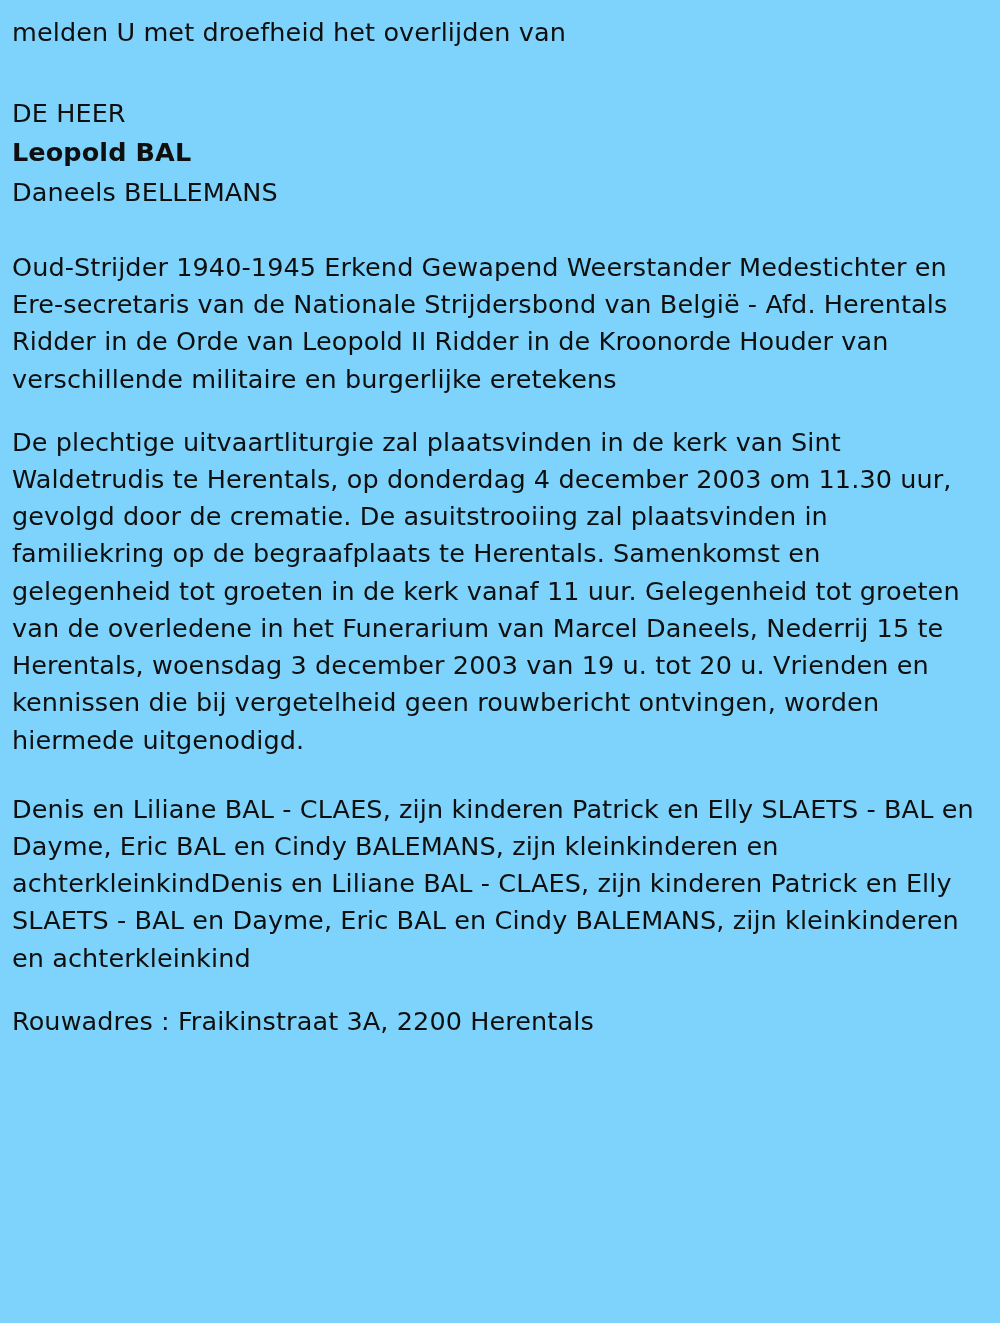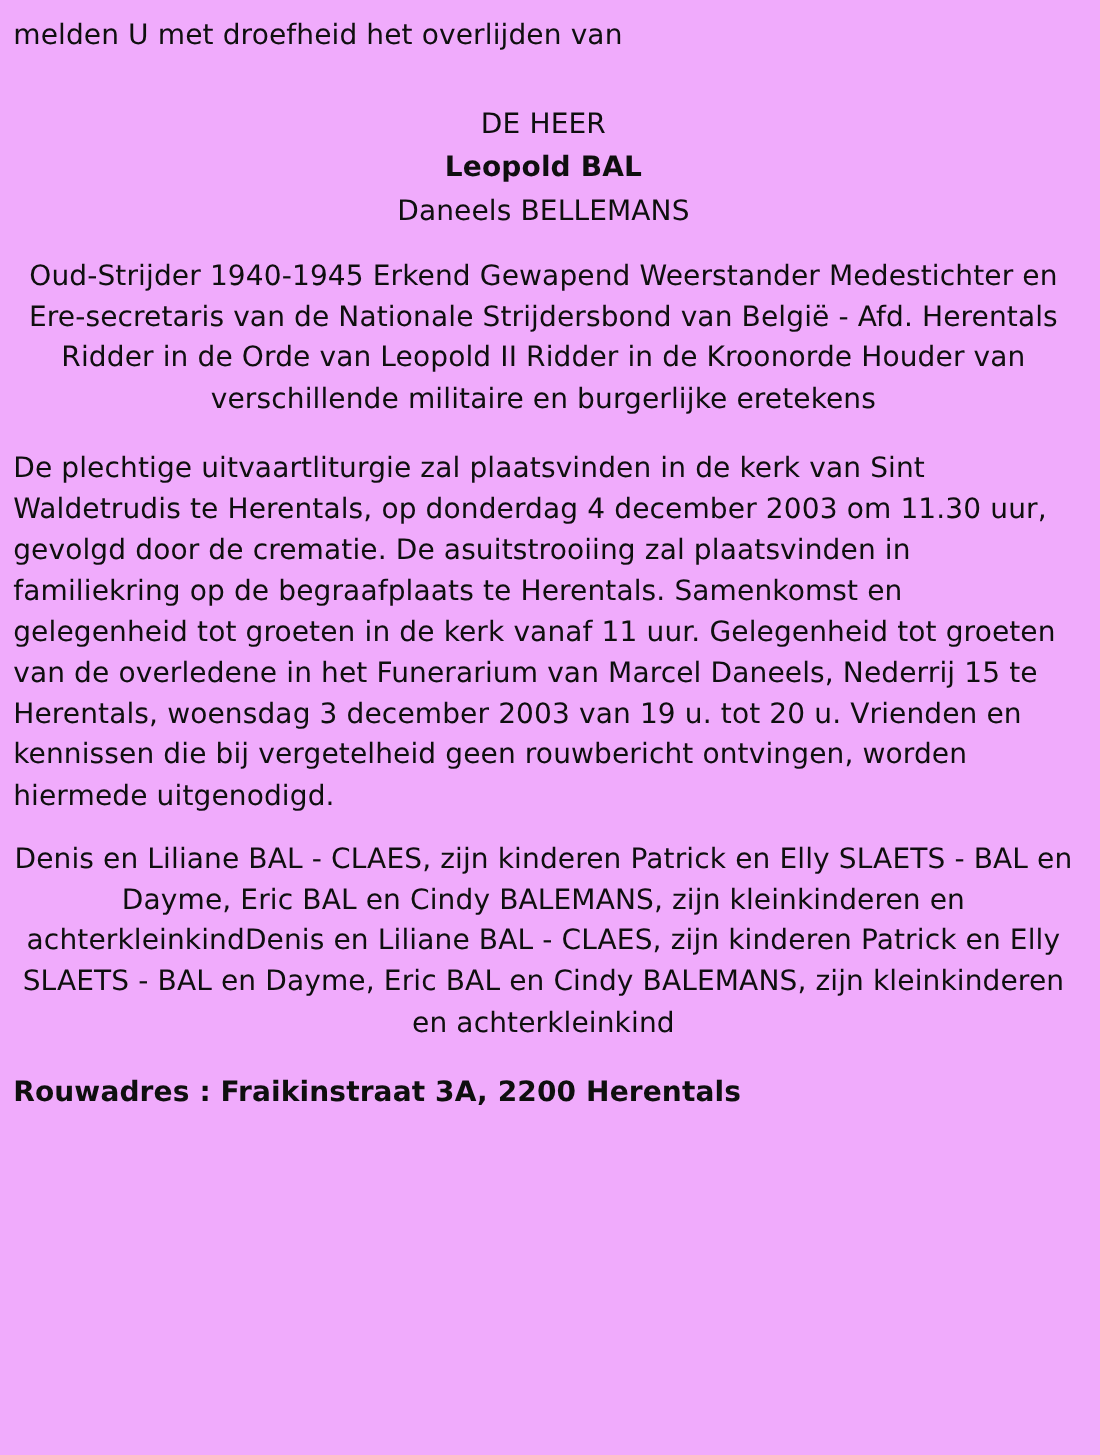--- a/index.html
+++ b/index.html
@@ -12,59 +12,56 @@
     height: 1323px;
     font-family: "DejaVu Sans", sans-serif;
     color: #0f0f0f;
     -webkit-font-smoothing: antialiased;
   }
   .page {
     box-sizing: border-box;
     width: 1000px;
     min-height: 1323px;
     padding: 14px 24px 10px 12px;
-    background: #f0abfc;
+    background: #7dd3fc;
   }
   .notice {
     font-size: 25.5px;
     line-height: 1.46;
     letter-spacing: 0.1px;
   }
   .para {
     margin: 0 0 26px 0;
   }
   .para:last-child {
     margin-bottom: 0;
-    font-weight: bold;
   }
   .line {
     display: block;
   }
   .bold {
     font-weight: bold;
   }
   .block-names .line {
     display: block;
   }
   .intro {
     margin-bottom: 44px;
   }
   .header-block {
-    margin-bottom: 22px;
-    text-align: center;
+    margin-bottom: 38px;
   }
   .header-block .line {
     margin-bottom: 2px;
   }
   .flow {
     margin-bottom: 26px;
-    text-align: center;
   }
   .flow-long {
-    margin-bottom: 20px;
+    margin-bottom: 32px;
   }
 </style>
 </head>
 <body>
 
 <div class="page">
   <div class="notice">
 
     <p class="para intro">melden U met droefheid het overlijden van</p>
 

